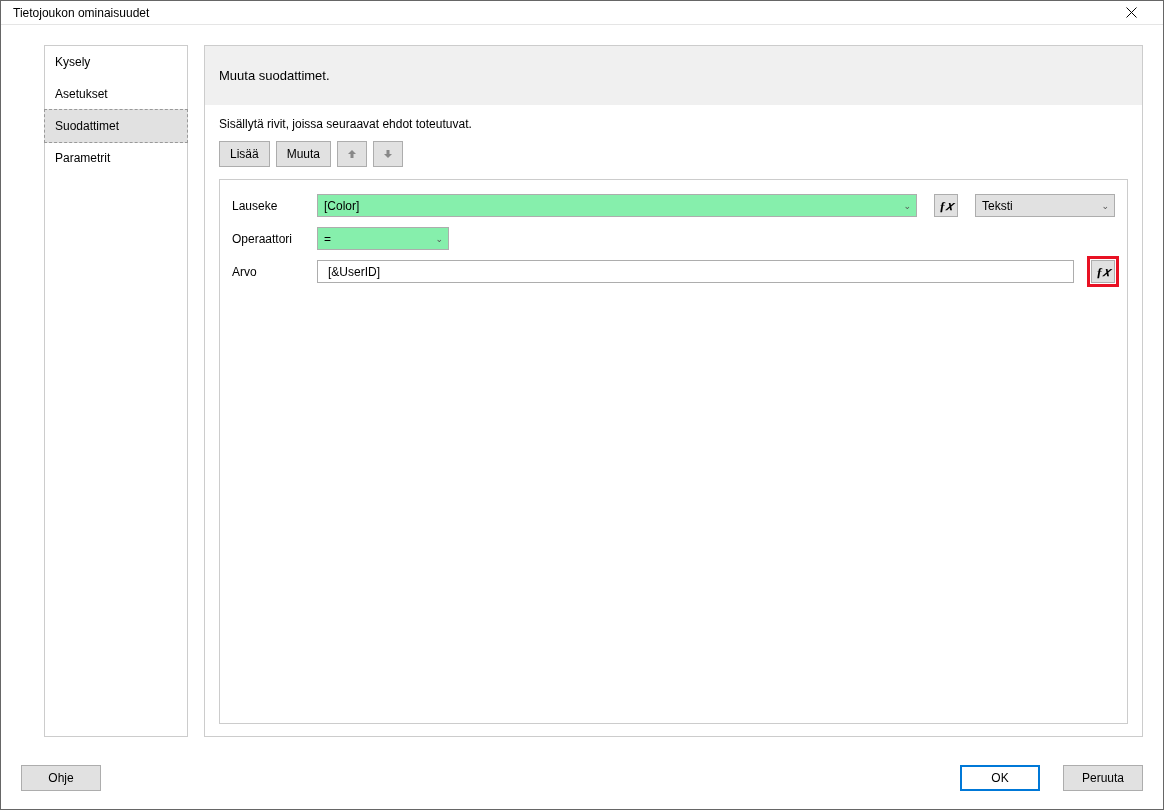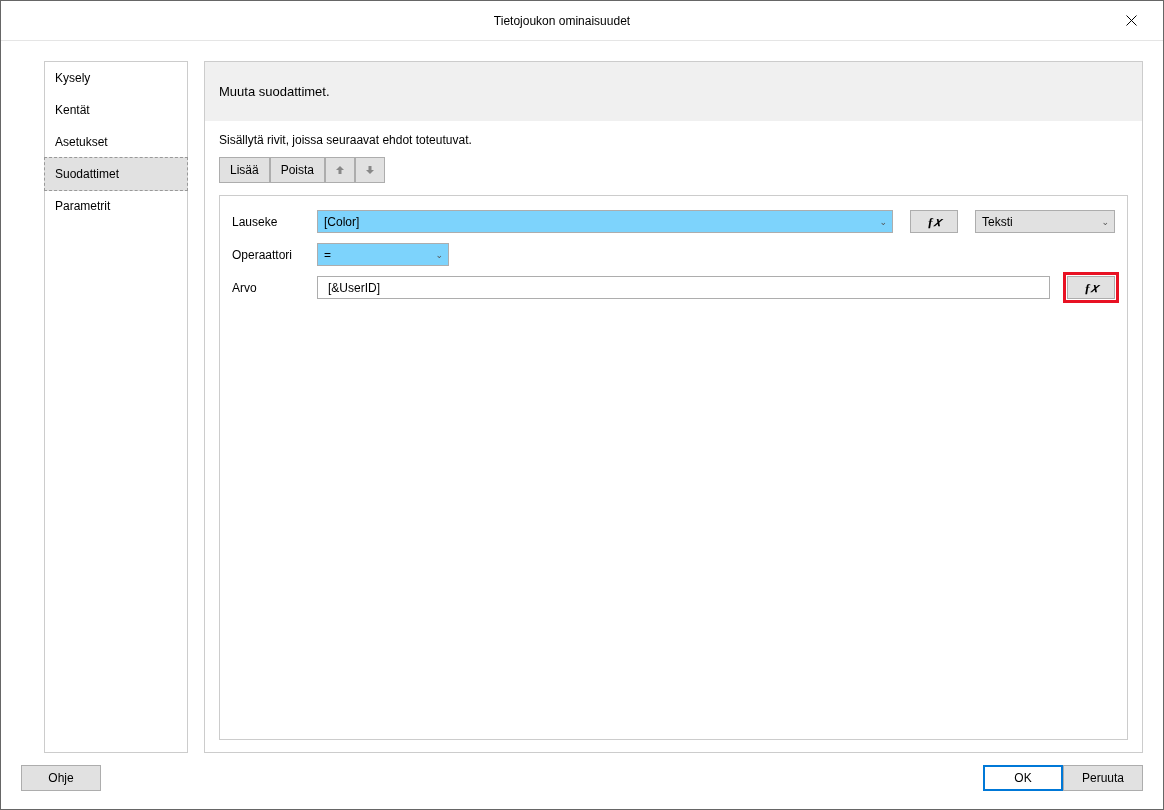--- a/index.html
+++ b/index.html
@@ -11,26 +11,25 @@
     }
     .dialog {
       width: 1164px;
       height: 810px;
       border: 1px solid #666;
       display: flex;
       flex-direction: column;
       position: relative;
     }
     .titlebar {
-      height: 40px;
+      height: 24px;
       display: flex;
       align-items: center;
       padding: 0 12px;
       border-bottom: 1px solid #e5e5e5;
-      text-align: center;
     }
     .titlebar-title {
       flex: 1;
       font-size: 12px;
     }
     .close-btn {
       width: 40px;
       height: 30px;
       display: flex;
       align-items: center;
@@ -79,20 +78,21 @@
       padding: 12px 14px;
       display: flex;
       flex-direction: column;
     }
     .instruction {
       font-size: 12px;
       margin-bottom: 10px;
     }
     .toolbar {
       display: flex;
+      gap: 6px;
       margin-bottom: 12px;
     }
     .tb-btn {
       background: #e1e1e1;
       border: 1px solid #adadad;
       padding: 5px 10px;
       font-size: 12px;
       cursor: pointer;
       min-width: 30px;
       height: 26px;
@@ -115,21 +115,21 @@
       align-items: center;
       margin-bottom: 10px;
       gap: 17px;
     }
     .form-label {
       width: 68px;
       font-size: 12px;
     }
     .dropdown {
       border: 1px solid #adadad;
-      background: #7dd3fc;
+      background: #86efac;
       height: 23px;
       display: flex;
       align-items: center;
       padding: 0 6px;
       font-size: 12px;
       position: relative;
     }
     .dropdown .chev {
       position: absolute;
       right: 5px;
@@ -138,21 +138,21 @@
       font-size: 9px;
       color: #555;
     }
     .dd-expression { flex: 1; }
     .dd-operator { width: 132px; }
     .dd-type {
       width: 140px;
       background: #e1e1e1;
     }
     .fx-btn {
-      width: 48px;
+      width: 24px;
       height: 23px;
       border: 1px solid #adadad;
       background: #e1e1e1;
       display: flex;
       align-items: center;
       justify-content: center;
       font-style: italic;
       font-weight: bold;
       font-family: "Times New Roman", serif;
       font-size: 13px;
@@ -169,21 +169,21 @@
       height: 23px;
       padding: 0 10px;
       font-size: 12px;
       font-family: inherit;
     }
     .dialog-footer {
       height: 56px;
       display: flex;
       align-items: center;
       padding: 0 20px 6px 20px;
-      gap: 0;
+      gap: 23px;
     }
     .footer-spacer { flex: 1; }
     .footer-btn {
       width: 80px;
       height: 26px;
       border: 1px solid #adadad;
       background: #e1e1e1;
       font-size: 12px;
       cursor: pointer;
     }
@@ -201,34 +201,33 @@
     <div class="close-btn">
       <svg width="11" height="11" viewBox="0 0 11 11">
           <path d="M0.5 0.5 L10.5 10.5 M10.5 0.5 L0.5 10.5" stroke="#000" stroke-width="1" fill="none"></path>
         </svg>
     </div>
   </div>
 
   <div class="dialog-body">
     <div class="sidebar">
       <div class="sidebar-item">Kysely</div>
-      <div class="sidebar-item">Kentät</div>
       <div class="sidebar-item">Asetukset</div>
       <div class="sidebar-item selected">Suodattimet</div>
       <div class="sidebar-item">Parametrit</div>
     </div>
 
     <div class="main">
       <div class="main-header">Muuta suodattimet.</div>
       <div class="main-content">
         <div class="instruction">Sisällytä rivit, joissa seuraavat ehdot toteutuvat.</div>
 
         <div class="toolbar">
           <button class="tb-btn">Lisää</button>
-          <button class="tb-btn">Poista</button>
+          <button class="tb-btn">Muuta</button>
           <button class="tb-btn icon-only">
             <svg class="arrow-svg" viewBox="0 0 10 10">
                 <path d="M5 1 L9 5 L6.5 5 L6.5 9 L3.5 9 L3.5 5 L1 5 Z" fill="#888"></path>
               </svg>
           </button>
           <button class="tb-btn icon-only">
             <svg class="arrow-svg" viewBox="0 0 10 10">
                 <path d="M5 9 L1 5 L3.5 5 L3.5 1 L6.5 1 L6.5 5 L9 5 Z" fill="#888"></path>
               </svg>
           </button>

